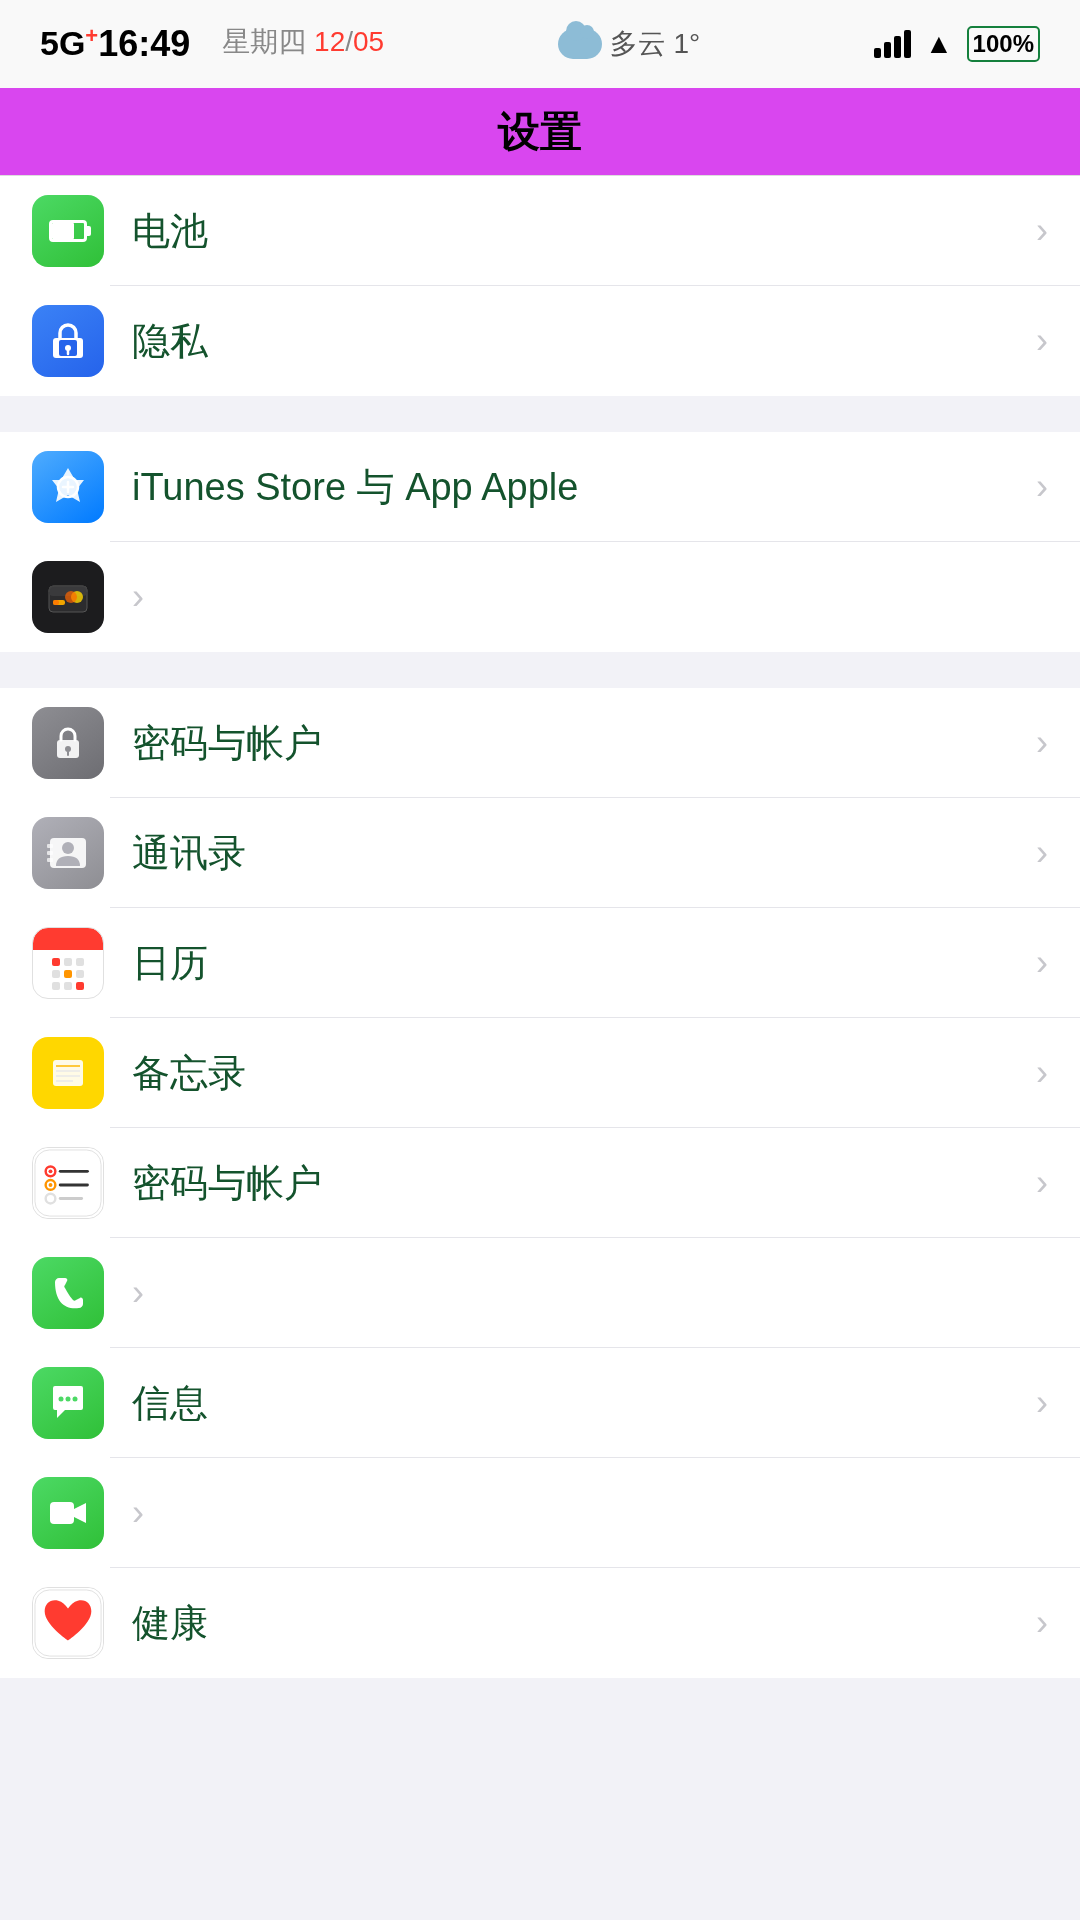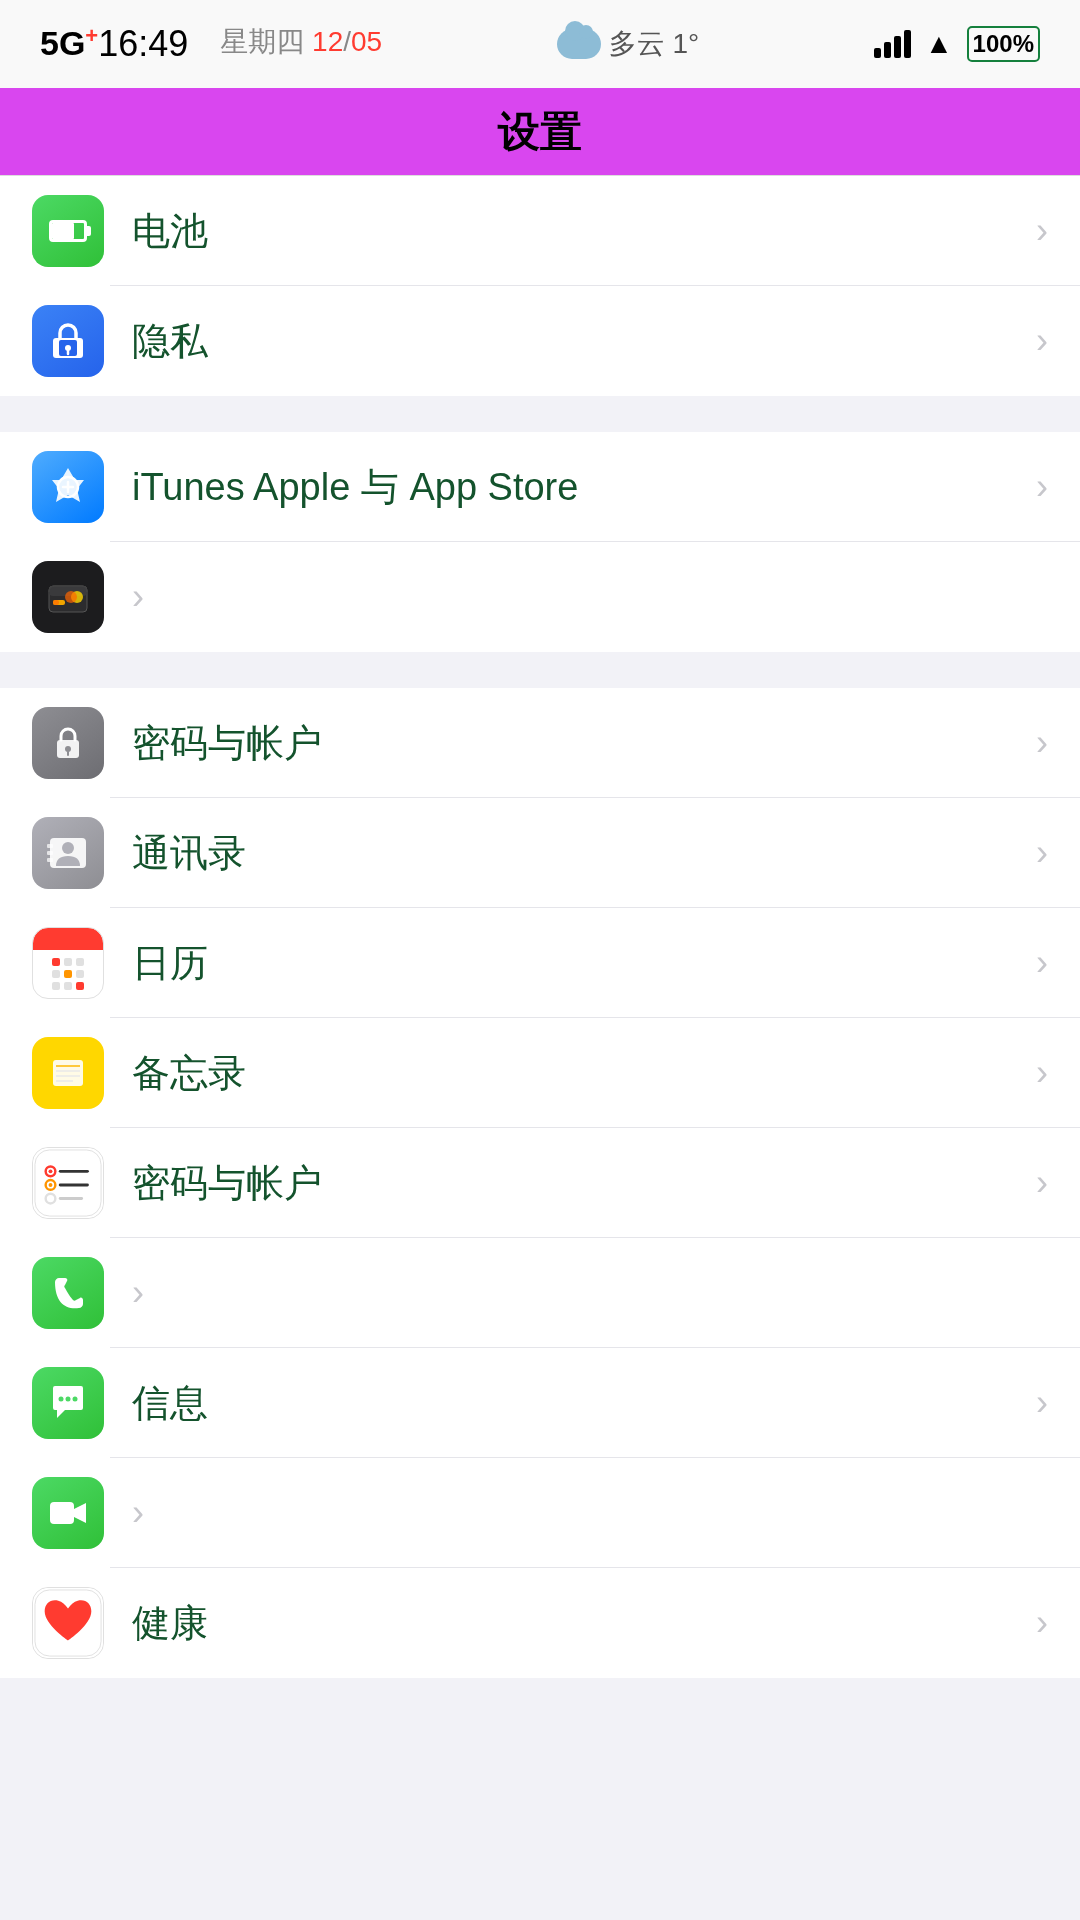--- a/index.html
+++ b/index.html
@@ -29,21 +29,21 @@
       font-weight: 700;
       color: #000;
     }
     .status-5g sup {
       font-size: 22px;
       color: #ff3b30;
       vertical-align: super;
     }
     .status-time {
       font-size: 36px;
-      font-weight: 400;
+      font-weight: 700;
       color: #000;
     }
     .status-date {
       font-size: 28px;
       color: #888;
       margin-left: 32px;
     }
     .status-date .highlight { color: #ff3b30; }
     .status-center {
       display: flex;
@@ -336,21 +336,21 @@
   <div class="section">
 
     <div class="list-item">
       <div class="app-icon icon-appstore">
         <svg class="svg-icon-lg" viewBox="0 0 54 54" fill="none">
           <path d="M27 8 L34 20 L43 20 L36 29 L39 42 L27 35 L15 42 L18 29 L11 20 L20 20 Z" fill="white" opacity="0.9"></path>
           <circle cx="27" cy="27" r="10" fill="none" stroke="white" stroke-width="2.5"></circle>
           <path d="M22 27 L32 27 M27 22 L27 32" stroke="white" stroke-width="2.5" stroke-linecap="round"></path>
         </svg>
       </div>
-      <span class="item-label">iTunes Apple 与 App Store</span>
+      <span class="item-label">iTunes Store 与 App Apple</span>
       <span class="chevron">›</span>
     </div>
 
     <div class="list-item">
       <div class="app-icon icon-wallet">
         <svg class="svg-icon-lg" viewBox="0 0 54 54" fill="none">
           <rect x="8" y="16" width="38" height="26" rx="4" fill="#2c2c2e" stroke="#555" stroke-width="1"></rect>
           <rect x="8" y="16" width="38" height="10" rx="4" fill="#3a3a3c"></rect>
 
           <rect x="12" y="30" width="12" height="5" rx="2" fill="#f0a500"></rect>

